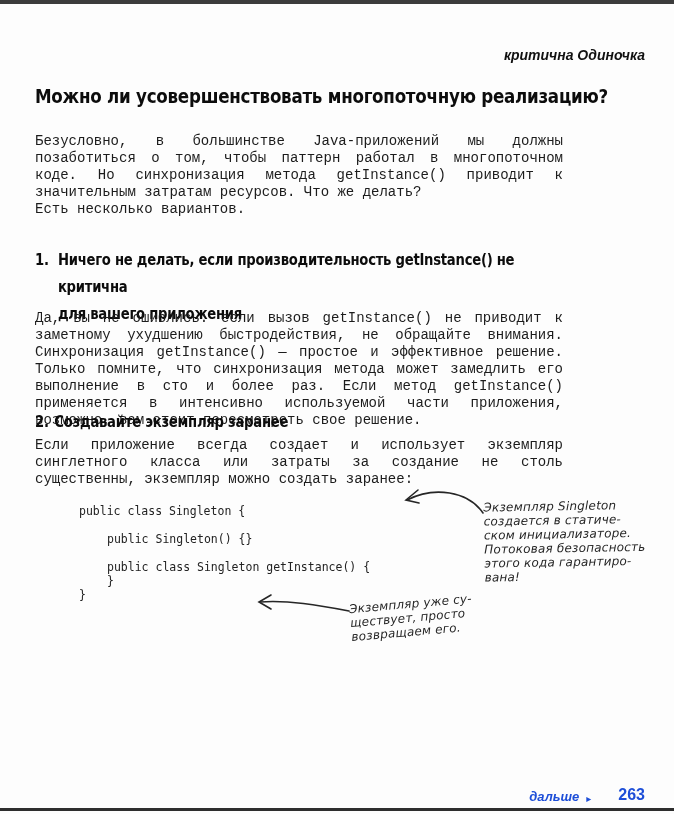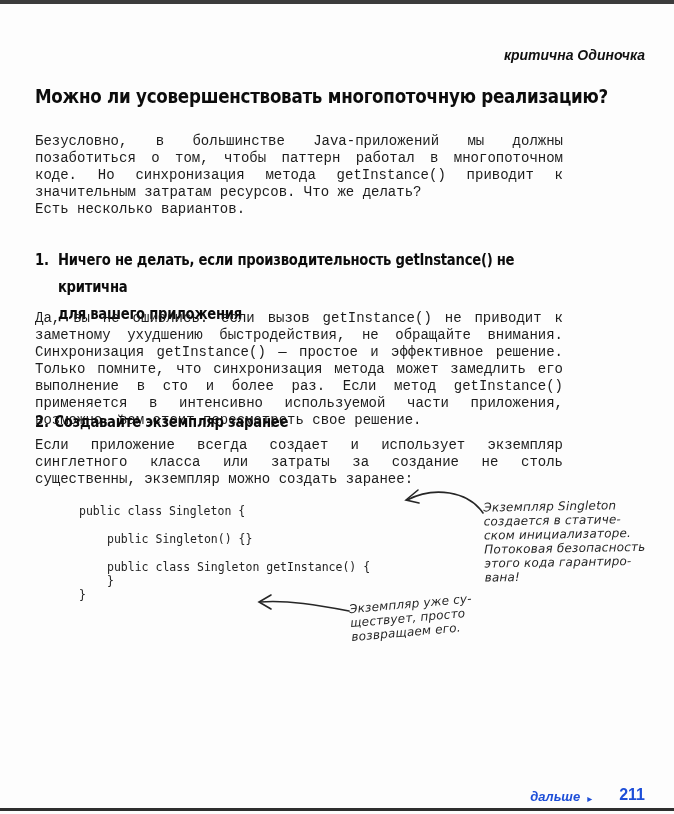--- a/index.html
+++ b/index.html
@@ -172,18 +172,18 @@
     <g stroke="#262626" stroke-width="1.6" fill="none" stroke-linecap="round">
       <path d="M 349 611 C 318 605, 288 600, 260 602"></path>
       <path d="M 271 595 L 259 602 L 271 609"></path>
     </g>
   </svg>
 
 
   <div class="footer">
     <span class="next-label">дальше</span>
     <span class="next-arrow">▸</span>
-    <span class="page-num">211</span>
+    <span class="page-num">263</span>
   </div>
 
   <div class="edge-bar bottom"></div>
 
 </div>
 
 </body></html>

